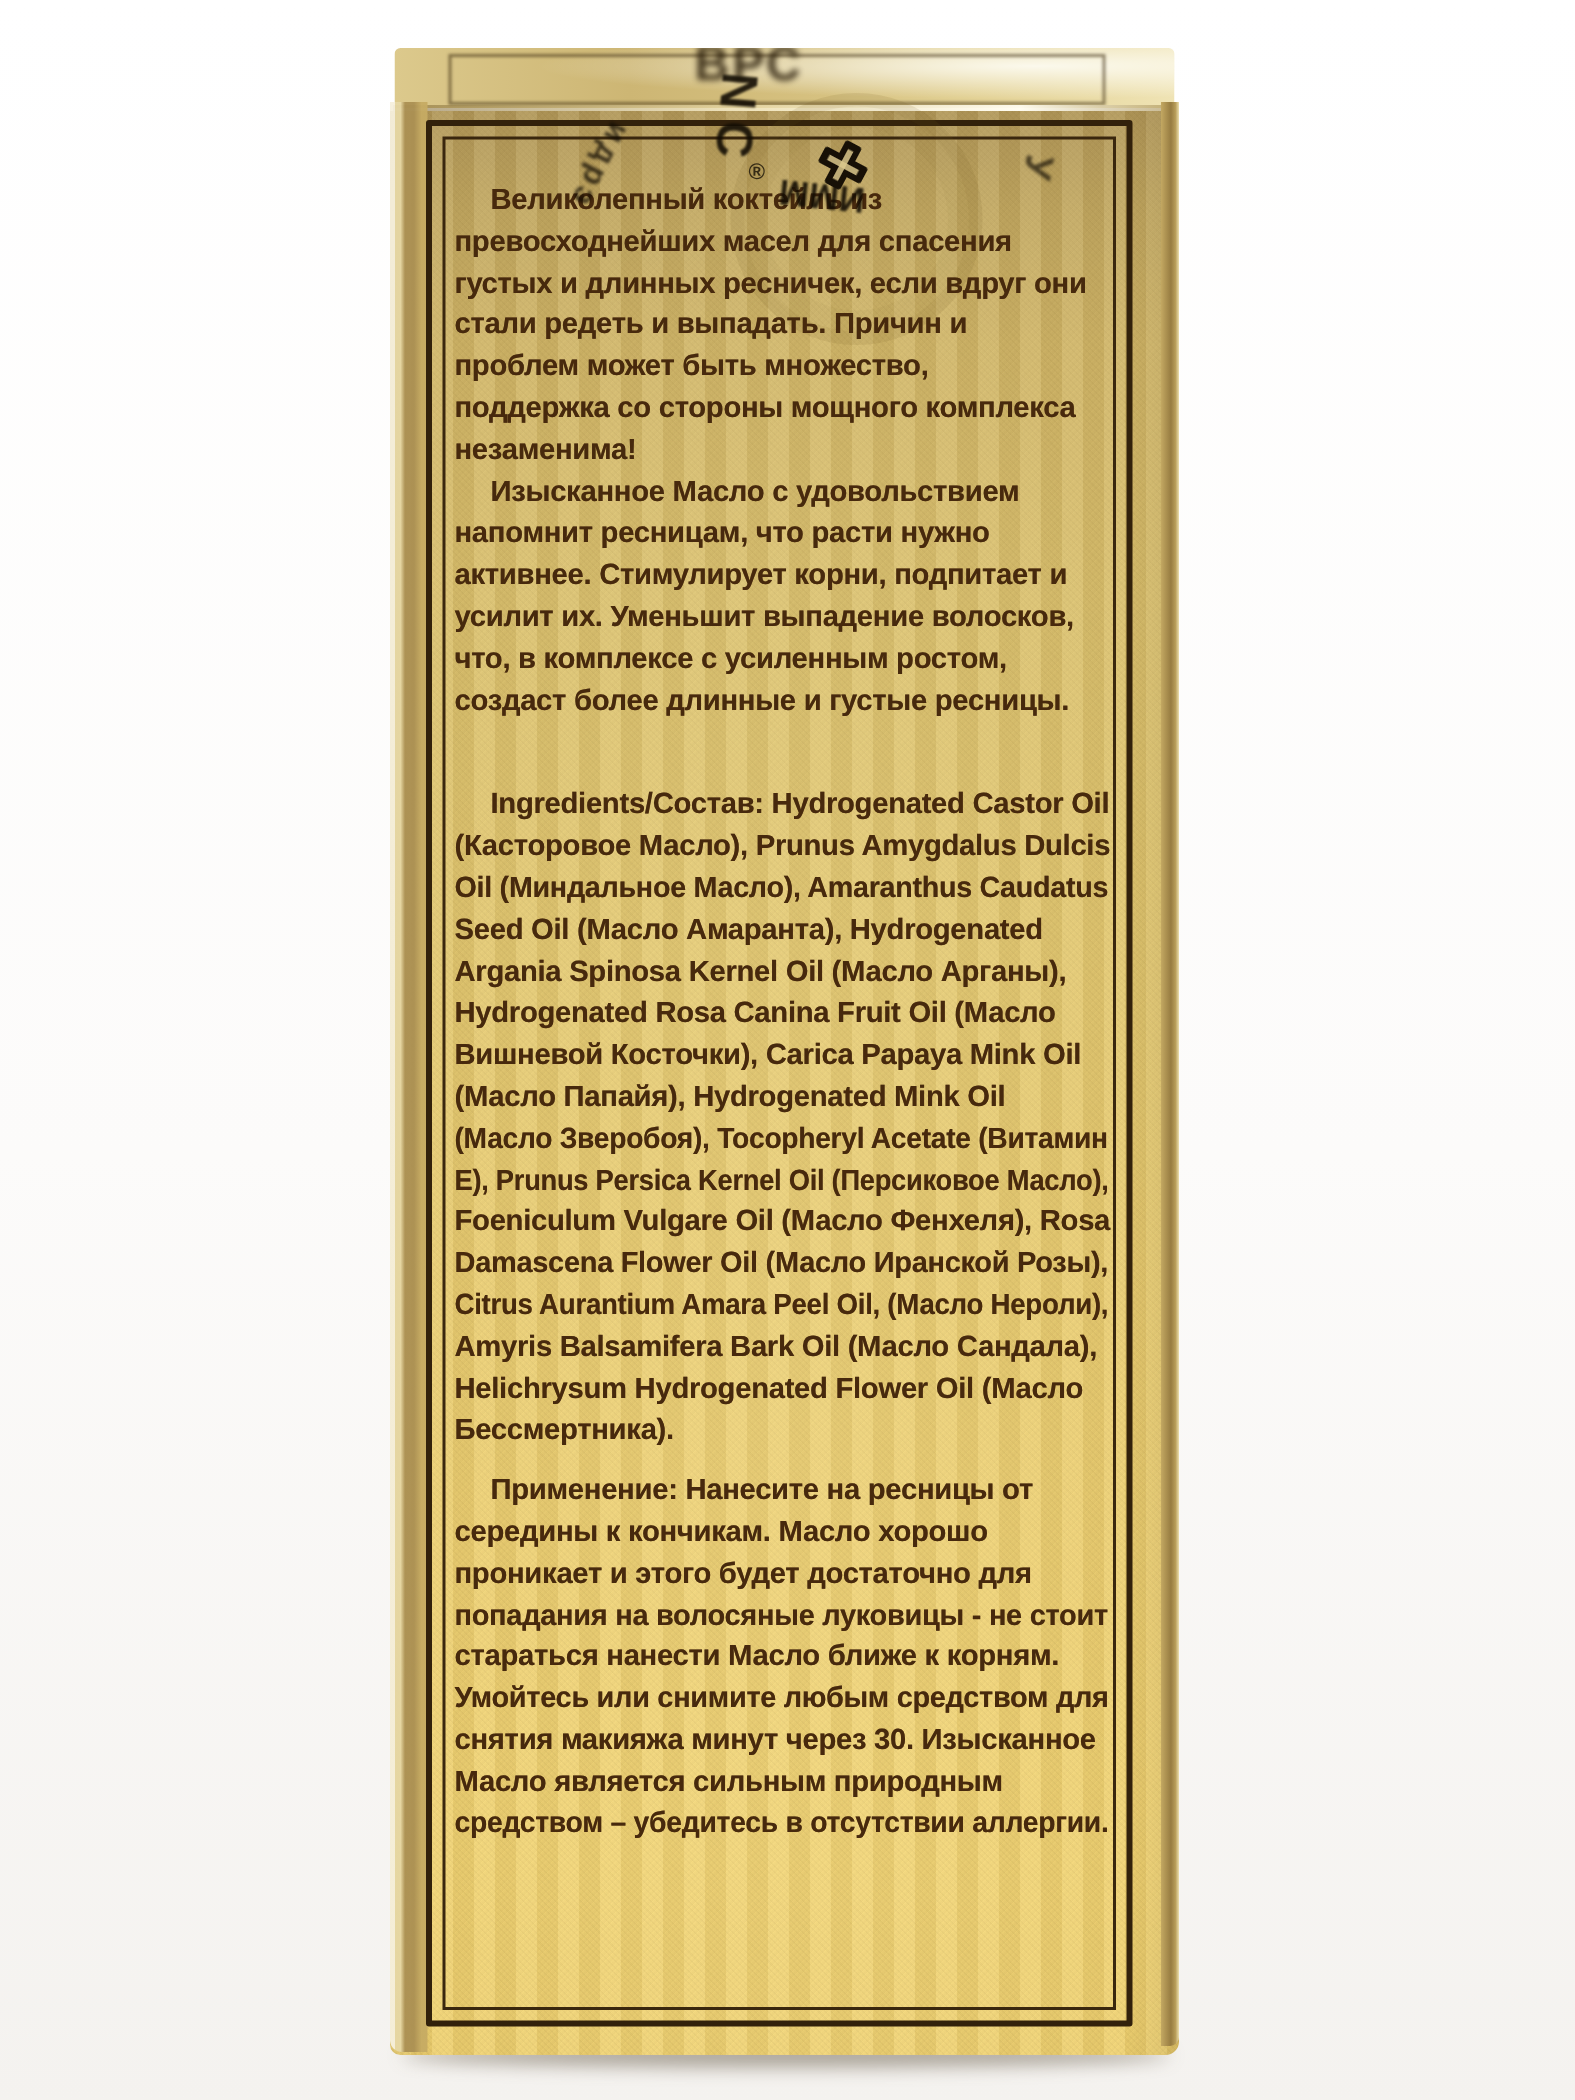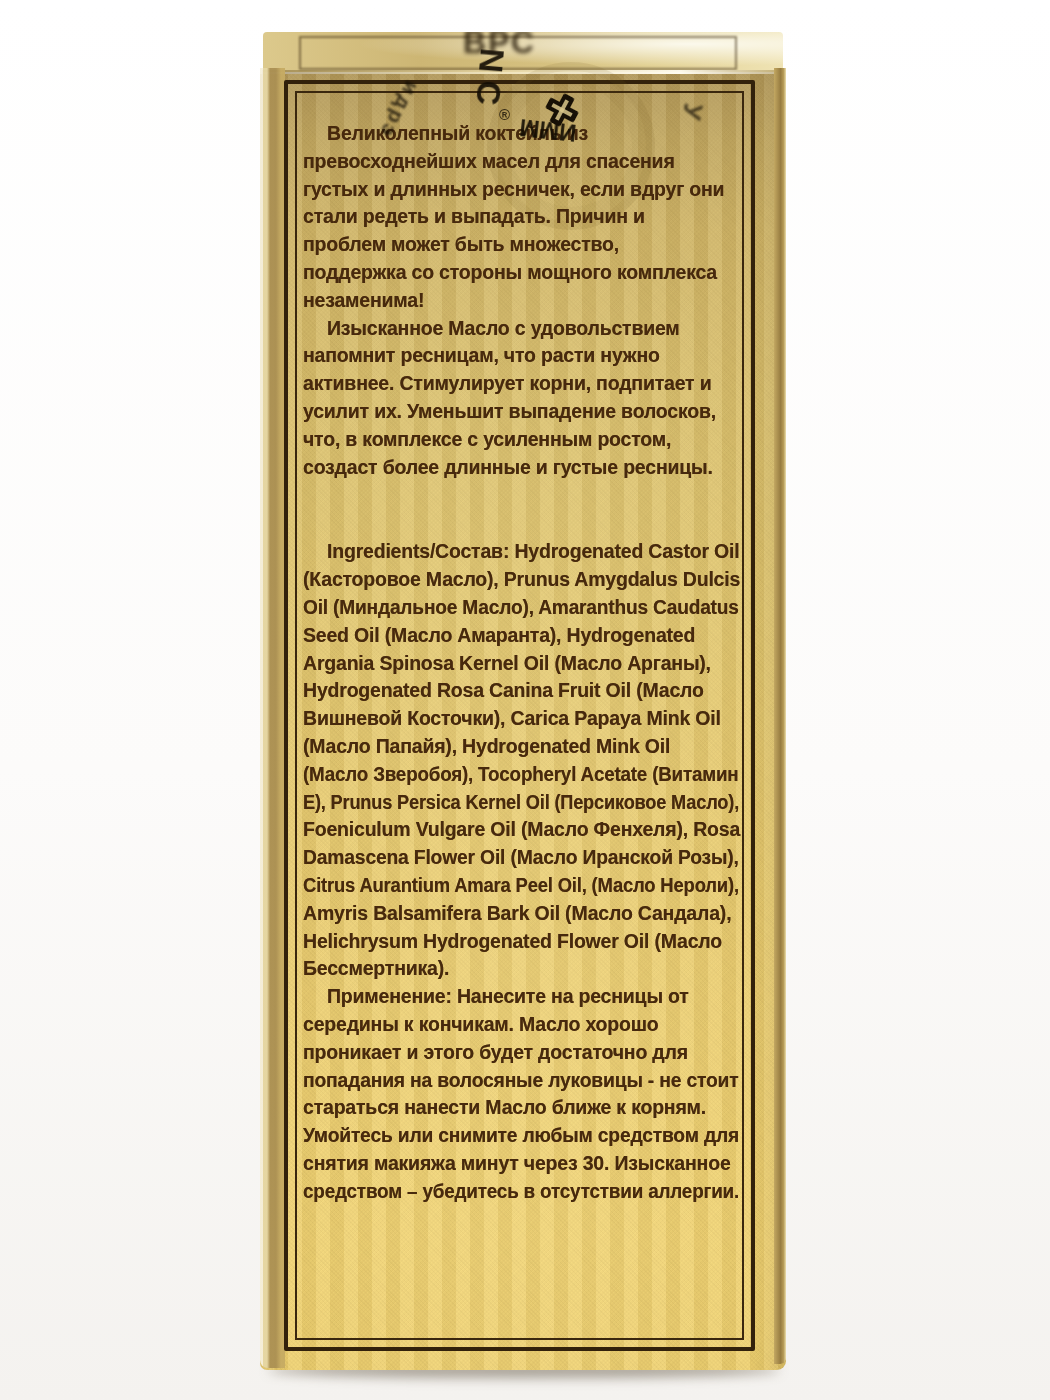--- a/index.html
+++ b/index.html
@@ -71,22 +71,22 @@
     border:2px solid #3a270e;
   }
   
   .text-block {
     position:absolute; left:303px; top:120px; width:436px;
     color:#47290d; font-weight:bold; font-size:19.5px; letter-spacing:-0.2px;
     text-shadow:0 0 0.4px rgba(71,41,13,0.6);
   }
   .para { margin:0; }
   .para.benefits   { }
-  .para.ingredients{ margin-top:57px; }
-  .para.application{ }
+  .para.ingredients{ margin-top:42px; }
+  .para.application{ margin-top:12px; }
   .tline { display:block; white-space:nowrap; line-height:27.8px; height:27.8px; transform-origin:left center; }
   .tline:first-child { padding-left:24px; }
   
   .artifact { position:absolute; color:rgba(18,12,3,0.9); pointer-events:none; }
   .art-nc   { left:512px; top:50px;  font-size:34px; font-weight:bold; letter-spacing:8px;
               transform:rotate(95deg); transform-origin:left top; filter:blur(0.7px); }
   .art-idre { left:424px; top:88px;  font-size:21px; font-weight:bold; letter-spacing:3px;
               transform:rotate(117deg); transform-origin:left top; filter:blur(1px); opacity:0.85; }
   .art-imm  { left:512px; top:116px; width:72px; text-align:center; font-size:24px; font-weight:bold;
               transform:rotate(186deg); filter:blur(0.6px); }
@@ -167,20 +167,21 @@
         <span class="tline">Бессмертника).</span>
       </div>
     <div class="para application">
         <span class="tline">Применение: Нанесите на ресницы от</span>
         <span class="tline">середины к кончикам. Масло хорошо</span>
         <span class="tline">проникает и этого будет достаточно для</span>
         <span class="tline" style="transform: scaleX(0.9909);">попадания на волосяные луковицы - не стоит</span>
         <span class="tline">стараться нанести Масло ближе к корням.</span>
         <span class="tline" style="transform: scaleX(0.9887);">Умойтесь или снимите любым средством для</span>
         <span class="tline">снятия макияжа минут через 30. Изысканное</span>
+        <span class="tline">Масло является сильным природным</span>
         <span class="tline" style="transform: scaleX(0.9689);">средством – убедитесь в отсутствии аллергии.</span>
       </div>
   </div>
 
   <span class="artifact art-nc">NC</span>
   <span class="artifact art-idre">идрэ</span>
   <span class="artifact art-reg">®</span>
   <div class="artifact art-imm">ИММ</div>
   <span class="artifact art-u">У</span>
   <div class="cross">

